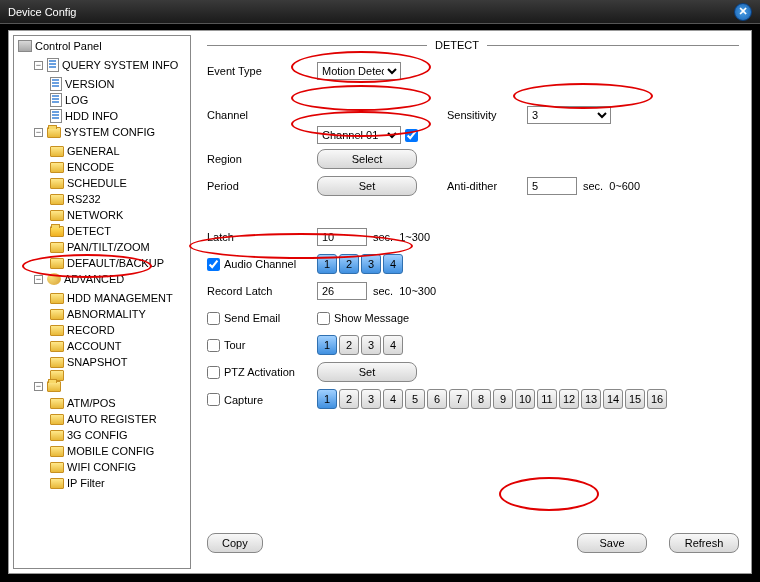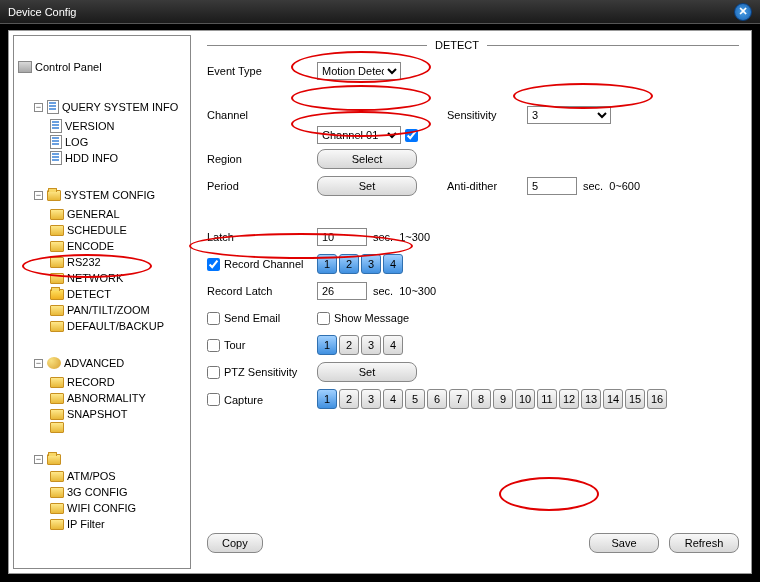--- a/index.html
+++ b/index.html
@@ -6,21 +6,21 @@
   body { margin: 0; background: #888; }
   .window { width: 760px; height: 582px; background: #000; position: relative; }
   .titlebar { height: 24px; background: linear-gradient(#3a3a3a,#1a1a1a); color: #fff; display: flex; align-items: center; padding: 0 8px; justify-content: space-between; border-bottom: 1px solid #555;}
   .close-btn { width: 18px; height: 18px; background: radial-gradient(circle,#4aa0e8,#1760b0); border-radius: 50%; display: flex; align-items: center; justify-content: center; color: #fff; font-weight: bold; cursor: pointer; border: 1px solid #0a4080;}
   .client { position: absolute; top: 30px; left: 8px; right: 8px; bottom: 8px; background: #fff; border: 1px solid #999; display: flex; }
   .tree { width: 178px; border: 1px solid #888; margin: 4px; overflow: auto; background: #fff; padding: 2px 0;}
   .tree ul { list-style: none; margin: 0; padding-left: 14px; }
   .tree > ul { padding-left: 2px; }
   .tree li { white-space: nowrap; line-height: 16px; display: flex; align-items: center; gap: 3px; padding: 0 2px; cursor: default;}
   .tree li > ul { width: 100%; }
-  .tree li.node { flex-wrap: wrap; margin-top: 21px; }
+  .tree li.node { flex-wrap: wrap; }
   .tree .exp { width: 9px; height: 9px; border: 1px solid #888; display: inline-flex; align-items: center; justify-content: center; font-size: 9px; line-height: 7px; color: #555; cursor: pointer; margin-right: 1px;}
   .tree .folder { width: 14px; height: 11px; background: linear-gradient(#ffe88a,#e8b838); border: 1px solid #c89020; border-radius: 1px; display: inline-block; position: relative;}
   .tree .folder.open::before { content:""; position:absolute; top:-3px; left:0; width:7px; height:3px; background:#f8d868; border:1px solid #c89020; border-bottom:none; border-radius:1px 1px 0 0;}
   .tree .page { width: 12px; height: 14px; background: #fff; border: 1px solid #888; display: inline-block; position: relative;}
   .tree .page::after { content:""; position:absolute; top:1px; left:1px; width:7px; height:2px; background:#6aa0e0; box-shadow: 0 3px 0 #6aa0e0, 0 6px 0 #6aa0e0;}
   .tree .cp-icon { width: 14px; height: 12px; background: linear-gradient(#d8d8d8,#a8a8a8); border: 1px solid #888; display: inline-block;}
   .tree .adv-icon { width: 14px; height: 12px; display:inline-block; background: radial-gradient(circle at 30% 30%, #f8e080, #d8a030); border-radius: 50%;}
   .tree li.sel > .folder.open { background: linear-gradient(#ffe060,#f0b020);}
   .tree li.sel > span.lbl { }
   .tree span.lbl { cursor: pointer; }
@@ -34,21 +34,21 @@
   .ctrlcol { width: 130px; }
   .ctrlcol2 { width: 130px; display:flex; gap:4px; align-items:center;margin-top:40px;}
   select.combo, input.txt { width: 84px; height: 18px; border: 1px solid #888; background: #fff; font-size: 11px;}
   input.txt.small { width: 50px; text-align: left; padding: 0 4px;}
   .btn { height: 20px; border: 1px solid #888; background: linear-gradient(#f8f8f8,#d8d8d8); padding: 0 14px; cursor: pointer; border-radius: 8px;}
   .btn.wide { width: 100px; }
   input[type=checkbox]{ width:13px; height:13px; margin:0 4px 0 0; cursor:pointer;}
   .chanbtn { width: 20px; height: 20px; border: 1px solid #888; background: linear-gradient(#f8f8f8,#d8d8d8); display:inline-flex; align-items:center; justify-content:center; margin-right: 2px; cursor: pointer; border-radius: 3px;}
   .chanbtn.sel { background: linear-gradient(#a0d0ff,#4090e0); border-color:#3070b0;}
   .gap { height: 12px;}
-  .bottom-btns { position: absolute; left: 12px; right: 12px; bottom: 20px; display:flex;}
+  .bottom-btns { position: absolute; left: 12px; right: 12px; bottom: 20px; display:flex;gap:12px;}
   .annot { position:absolute; border: 2.5px solid #e00000; border-radius: 50%; pointer-events: none;}
 </style>
 </head>
 <body>
 
 <div class="window">
   <div class="titlebar">
     <span>Device Config</span>
     <div class="close-btn">✕</div>
   </div>
@@ -82,25 +82,25 @@
                 <span class="exp">−</span>
                 <span class="folder open"></span>
                 <span class="lbl">SYSTEM CONFIG</span>
                 <ul>
                   <li>
                     <span class="folder"></span>
                     <span class="lbl">GENERAL</span>
                   </li>
                   <li>
                     <span class="folder"></span>
+                    <span class="lbl">ENCODE</span>
+                  </li>
+                  <li>
+                    <span class="folder"></span>
                     <span class="lbl">SCHEDULE</span>
-                  </li>
-                  <li>
-                    <span class="folder"></span>
-                    <span class="lbl">ENCODE</span>
                   </li>
                   <li>
                     <span class="folder"></span>
                     <span class="lbl">RS232</span>
                   </li>
                   <li>
                     <span class="folder"></span>
                     <span class="lbl">NETWORK</span>
                   </li>
                   <li class="sel">
@@ -117,46 +117,62 @@
                   </li>
                 </ul>
               </li>
               <li class="node">
                 <span class="exp">−</span>
                 <span class="adv-icon"></span>
                 <span class="lbl">ADVANCED</span>
                 <ul>
                   <li>
                     <span class="folder"></span>
+                    <span class="lbl">HDD MANAGEMENT</span>
+                  </li>
+                  <li>
+                    <span class="folder"></span>
+                    <span class="lbl">ABNORMALITY</span>
+                  </li>
+                  <li>
+                    <span class="folder"></span>
                     <span class="lbl">RECORD</span>
                   </li>
                   <li>
                     <span class="folder"></span>
-                    <span class="lbl">ABNORMALITY</span>
+                    <span class="lbl">ACCOUNT</span>
                   </li>
                   <li>
                     <span class="folder"></span>
                     <span class="lbl">SNAPSHOT</span>
                   </li>
                   <li>
                     <span class="folder"></span>
                   </li>
                 </ul>
               </li>
               <li class="node">
                 <span class="exp">−</span>
                 <span class="folder open"></span>
                 <ul>
                   <li>
                     <span class="folder"></span>
                     <span class="lbl">ATM/POS</span>
                   </li>
                   <li>
                     <span class="folder"></span>
+                    <span class="lbl">AUTO REGISTER</span>
+                  </li>
+                  <li>
+                    <span class="folder"></span>
                     <span class="lbl">3G CONFIG</span>
+                  </li>
+                  <li>
+                    <span class="folder"></span>
+                    <span class="lbl">MOBILE CONFIG</span>
                   </li>
                   <li>
                     <span class="folder"></span>
                     <span class="lbl">WIFI CONFIG</span>
                   </li>
                   <li>
                     <span class="folder"></span>
                     <span class="lbl">IP Filter</span>
                   </li>
                 </ul>
@@ -211,21 +227,21 @@
       <div class="row">
         <div class="lblcol">Latch</div>
         <input class="txt small" value="10" style="">
         <span style="margin:0 6px">sec.</span>
         <span>1~300</span>
       </div>
 
       <div class="row">
         <div class="lblcol" style="display:flex;align-items:center">
           <input type="checkbox" checked="" style="">
-          <span>Record Channel</span>
+          <span>Audio Channel</span>
         </div>
         <div id="rec-ch"><span class="chanbtn sel">1</span><span class="chanbtn sel">2</span><span class="chanbtn sel">3</span><span class="chanbtn sel">4</span></div>
       </div>
 
       <div class="row">
         <div class="lblcol">Record Latch</div>
         <input class="txt small" value="26" style="">
         <span style="margin:0 6px">sec.</span>
         <span>10~300</span>
       </div>
@@ -245,21 +261,21 @@
         <div class="lblcol" style="display:flex;align-items:center">
           <input type="checkbox" style="">
           <span>Tour</span>
         </div>
         <div id="tour-ch"><span class="chanbtn sel">1</span><span class="chanbtn">2</span><span class="chanbtn">3</span><span class="chanbtn">4</span></div>
       </div>
 
       <div class="row">
         <div class="lblcol" style="display:flex;align-items:center">
           <input type="checkbox" style="">
-          <span>PTZ Sensitivity</span>
+          <span>PTZ Activation</span>
         </div>
         <button class="btn wide">Set</button>
       </div>
 
       <div class="row">
         <div class="lblcol" style="display:flex;align-items:flex-end">
           <input type="checkbox" style="">
           <span>Capture</span>
         </div>
         <div id="cap-ch"><span class="chanbtn sel">1</span><span class="chanbtn">2</span><span class="chanbtn">3</span><span class="chanbtn">4</span><span class="chanbtn">5</span><span class="chanbtn">6</span><span class="chanbtn">7</span><span class="chanbtn">8</span><span class="chanbtn">9</span><span class="chanbtn">10</span><span class="chanbtn">11</span><span class="chanbtn">12</span><span class="chanbtn">13</span><span class="chanbtn">14</span><span class="chanbtn">15</span><span class="chanbtn">16</span></div>

